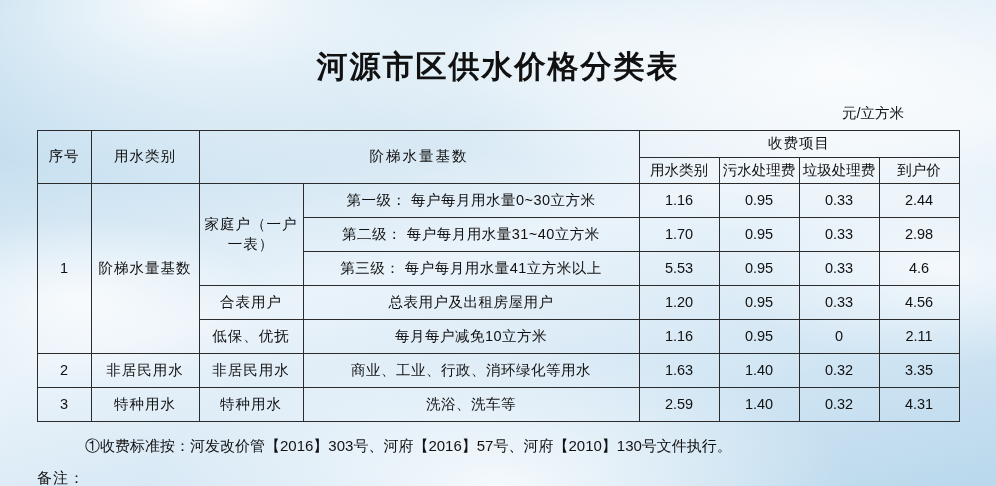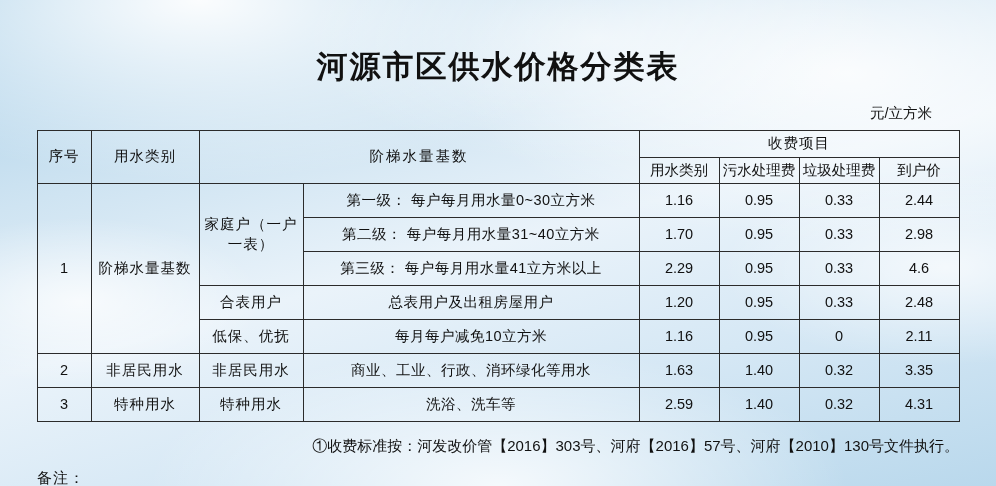--- a/index.html
+++ b/index.html
@@ -45,21 +45,21 @@
     font-weight: bold;
     font-size: 31px;
     letter-spacing: 2px;
     color: #111;
     margin: 0;
     padding-top: 46px;
   }
   .unit-line {
     text-align: right;
     font-size: 14.5px;
-    padding-right: 64px;
+    padding-right: 92px;
     padding-top: 16px;
     color: #111;
   }
   table.price {
     border-collapse: collapse;
     margin: 7px auto 12px auto;
     width: 922px;
     table-layout: fixed;
     background: transparent;
   }
@@ -107,21 +107,20 @@
     display: flex;
     align-items: flex-start;
   }
   .notes .label {
     flex: 0 0 auto;
     letter-spacing: 1px;
     margin-top: 32px;
   }
   .notes .body {
     flex: 1 1 auto;
-    text-align: right;
   }
   .notes .indent {
     padding-left: 46px;
   }
   sup.small {
     font-size: 15px;
     vertical-align: super;
     text-decoration: underline;
   }
 </style>
@@ -175,32 +174,32 @@
         </tr>
         <tr class="tall">
           <td class="desc-cell">第二级： 每户每月用水量31~40立方米</td>
           <td>1.70</td>
           <td>0.95</td>
           <td>0.33</td>
           <td>2.98</td>
         </tr>
         <tr class="tall">
           <td class="desc-cell">第三级： 每户每月用水量41立方米以上</td>
-          <td>2.29</td>
+          <td>5.53</td>
           <td>0.95</td>
           <td>0.33</td>
           <td>4.6</td>
         </tr>
         <tr class="tall">
           <td class="sub-cell">合表用户</td>
           <td class="desc-cell">总表用户及出租房屋用户</td>
           <td>1.20</td>
           <td>0.95</td>
           <td>0.33</td>
-          <td>2.48</td>
+          <td>4.56</td>
         </tr>
         <tr class="tall">
           <td class="sub-cell">低保、优抚</td>
           <td class="desc-cell">每月每户减免10立方米</td>
           <td>1.16</td>
           <td>0.95</td>
           <td>0</td>
           <td>2.11</td>
         </tr>
         <tr class="tall">

